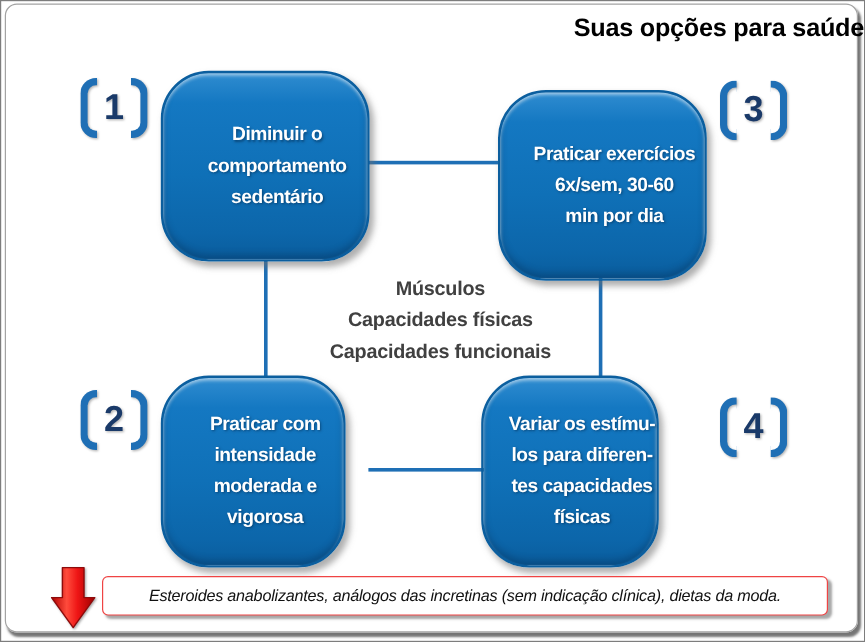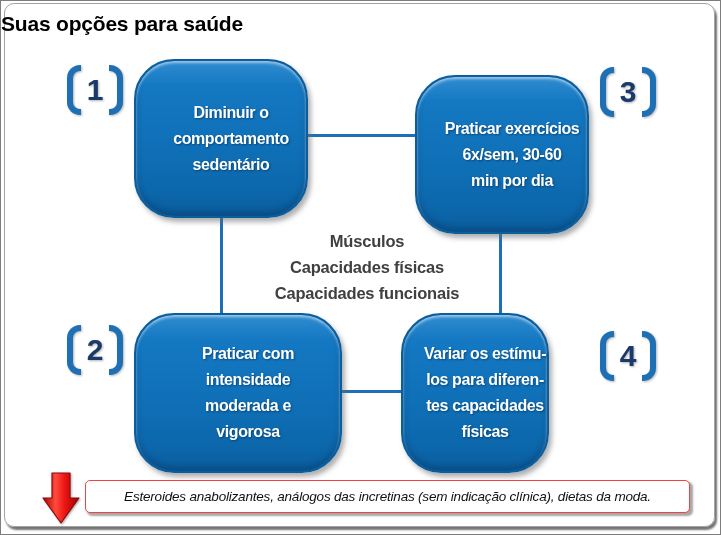--- a/index.html
+++ b/index.html
@@ -7,21 +7,21 @@
     position:relative; width:721px; height:535px; background:#ffffff;
     border:1px solid #7d7d7d; box-sizing:border-box; overflow:hidden;
   }
   .frame {
     position:absolute; left:3px; top:2px; width:711px; height:524px;
     border:1.5px solid #a3a3a3; border-radius:10px; box-sizing:border-box;
     box-shadow:2px 3px 2px rgba(70,70,70,0.75);
     background:transparent; pointer-events:none;
   }
   .title {
-    position:absolute; left:0; right:0; top:11px; margin:0; text-align:left;
+    position:absolute; left:0; right:0; top:11px; margin:0; text-align:right;
     font-size:21px; font-weight:bold; color:#000;
     letter-spacing:-0.2px;
   }
   .connector { position:absolute; background:#1e6fb5; }
   .box {
     position:absolute; border-radius:40px;
     background:linear-gradient(180deg,#2f8cd0 0%, #1478c2 16%, #0f70b7 55%, #0c66aa 86%, #0a5d9d 100%);
     border:2px solid #0b5e9e; box-sizing:border-box;
     box-shadow: inset 0 2px 3px rgba(255,255,255,0.55), inset 0 -4px 6px rgba(0,30,60,0.28), 3px 4px 5px rgba(110,110,110,0.55);
     display:flex; align-items:center; justify-content:center;padding-left:20px;
@@ -77,21 +77,21 @@
 comportamento
 sedentário</div>
   </div>
 
   <div class="box" style="left:414px;top:58px;width:174px;height:159px;margin-top:16px;">
     <div class="box-text">Praticar exercícios
 6x/sem, 30-60
 min por dia</div>
   </div>
 
-  <div class="box" style="left:133px;top:312px;width:208px;height:160px;">
+  <div class="box" style="left:133px;top:312px;width:154px;height:160px;">
     <div class="box-text">Praticar com
 intensidade
 moderada e
 vigorosa</div>
   </div>
 
   <div class="box" style="left:400px;top:312px;width:148px;height:160px;">
     <div class="box-text">Variar os estímu-
 los para diferen-
 tes capacidades

